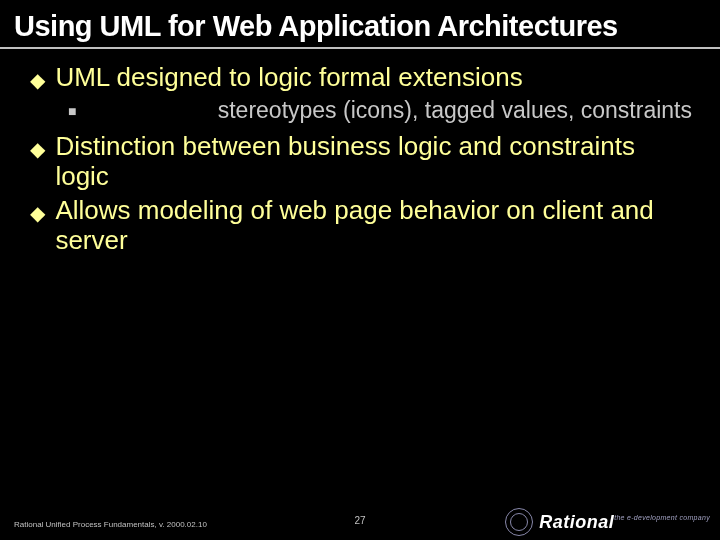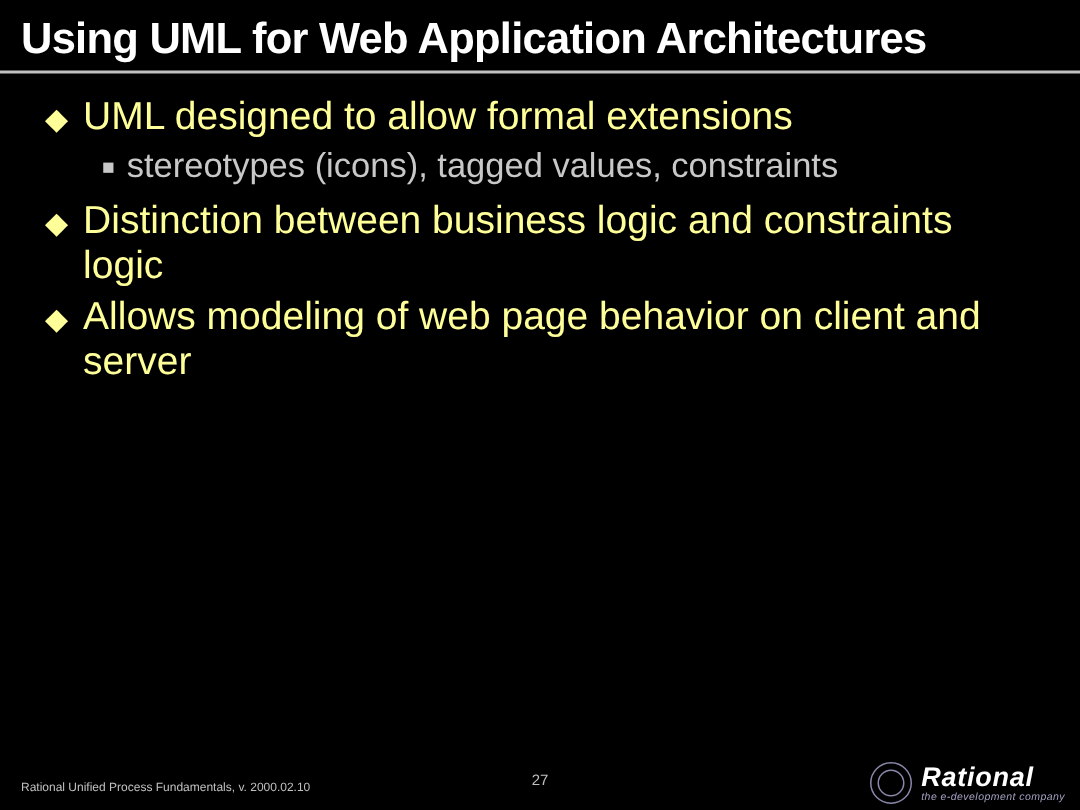--- a/index.html
+++ b/index.html
@@ -54,21 +54,21 @@
     display: flex;
     align-items: flex-start;
   }
   .l2 .bullet {
     font-size: 14px;
     margin-right: 8px;
     margin-top: 6px;
     flex-shrink: 0;
     color: #c8c8c8;
   }
-  .l2 .text { flex: 1; }
+  .l2 .text { flex: 1; text-align: right; }
   .footer {
     position: absolute;
     bottom: 0;
     left: 0;
     right: 0;
     height: 44px;
     display: flex;
     align-items: center;
     background: #000;
     padding-left: 37px;
@@ -108,21 +108,21 @@
   }
   .logo-mark::before {
     content: "";
     position: absolute;
     inset: 4px;
     border: 1px solid #88a;
     border-radius: 50%;
   }
   .logo-text {
     display: flex;
-    flex-direction: column;
+    flex-direction: row;
     align-items: flex-start;
     line-height: 1;
   }
   .logo-name {
     font-size: 18px;
     font-style: italic;
     font-weight: bold;
     color: #fff;
     letter-spacing: 0.5px;
   }
@@ -137,21 +137,21 @@
 </head>
 <body>
 
 <div class="slide">
   <h1 class="title">Using UML for Web Application Architectures</h1>
 
   <div class="content">
 
     <div class="l1">
       <span class="bullet">◆</span>
-      <span class="text">UML designed to allow formal extensions</span>
+      <span class="text">UML designed to logic formal extensions</span>
     </div>
     <div class="l2">
       <span class="bullet">■</span>
       <span class="text">stereotypes (icons), tagged values, constraints</span>
     </div>
 
     <div class="l1">
       <span class="bullet">◆</span>
       <span class="text">Distinction between business logic and constraints logic</span>
     </div>

